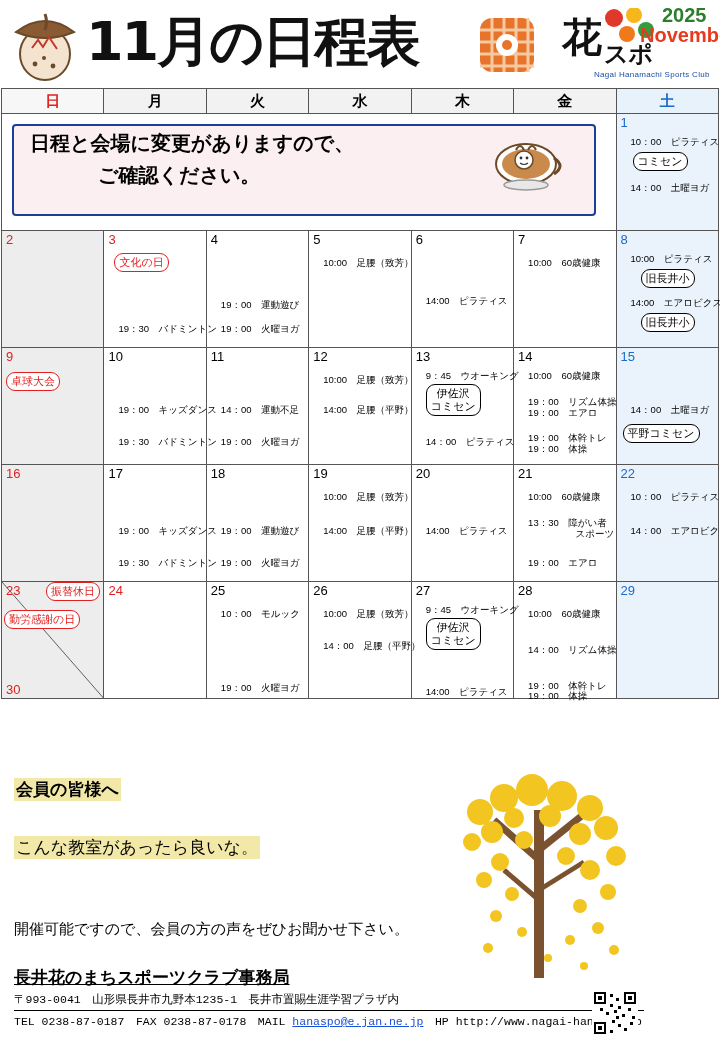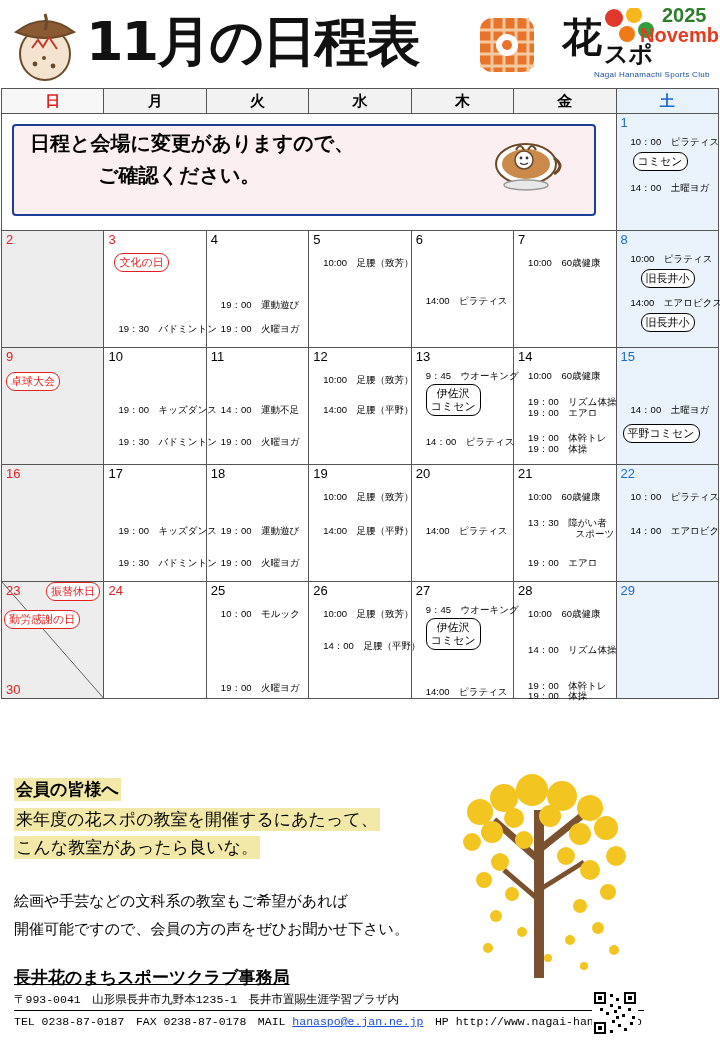--- a/index.html
+++ b/index.html
@@ -552,23 +552,21 @@
       <circle cx="138" cy="162" r="5"></circle>
         <circle cx="186" cy="170" r="5"></circle>
       <circle cx="104" cy="178" r="5"></circle>
         <circle cx="230" cy="180" r="5"></circle>
       <circle cx="164" cy="188" r="4"></circle>
         <circle cx="200" cy="196" r="4"></circle>
     </g>
   </svg>
 
   <div class="fnote" style="top:8px">会員の皆様へ</div>
-  <div class="fnote" style="top:38px;font-weight:normal;font-size:17px">来年度の花スポの教室を開催するにあたって、</div>
   <div class="fnote" style="top:66px;font-weight:normal;font-size:17px">こんな教室があったら良いな。</div>
-  <div class="fline" style="top:122px">絵画や手芸などの文科系の教室もご希望があれば</div>
   <div class="fline" style="top:150px">開催可能ですので、会員の方の声をぜひお聞かせ下さい。</div>
 
   <div class="org">長井花のまちスポーツクラブ事務局</div>
   <div class="addr">〒993-0041　山形県長井市九野本1235-1　長井市置賜生涯学習プラザ内</div>
   <div class="tel">
     <span>TEL 0238-87-0187　FAX 0238-87-0178　MAIL </span><span class="mail">hanaspo@e.jan.ne.jp</span><span>　HP http://www.nagai-hanaspo.jp</span>
   </div>
 
   <svg class="qr" viewBox="0 0 46 46">
     <rect width="46" height="46" fill="#fff"></rect>

